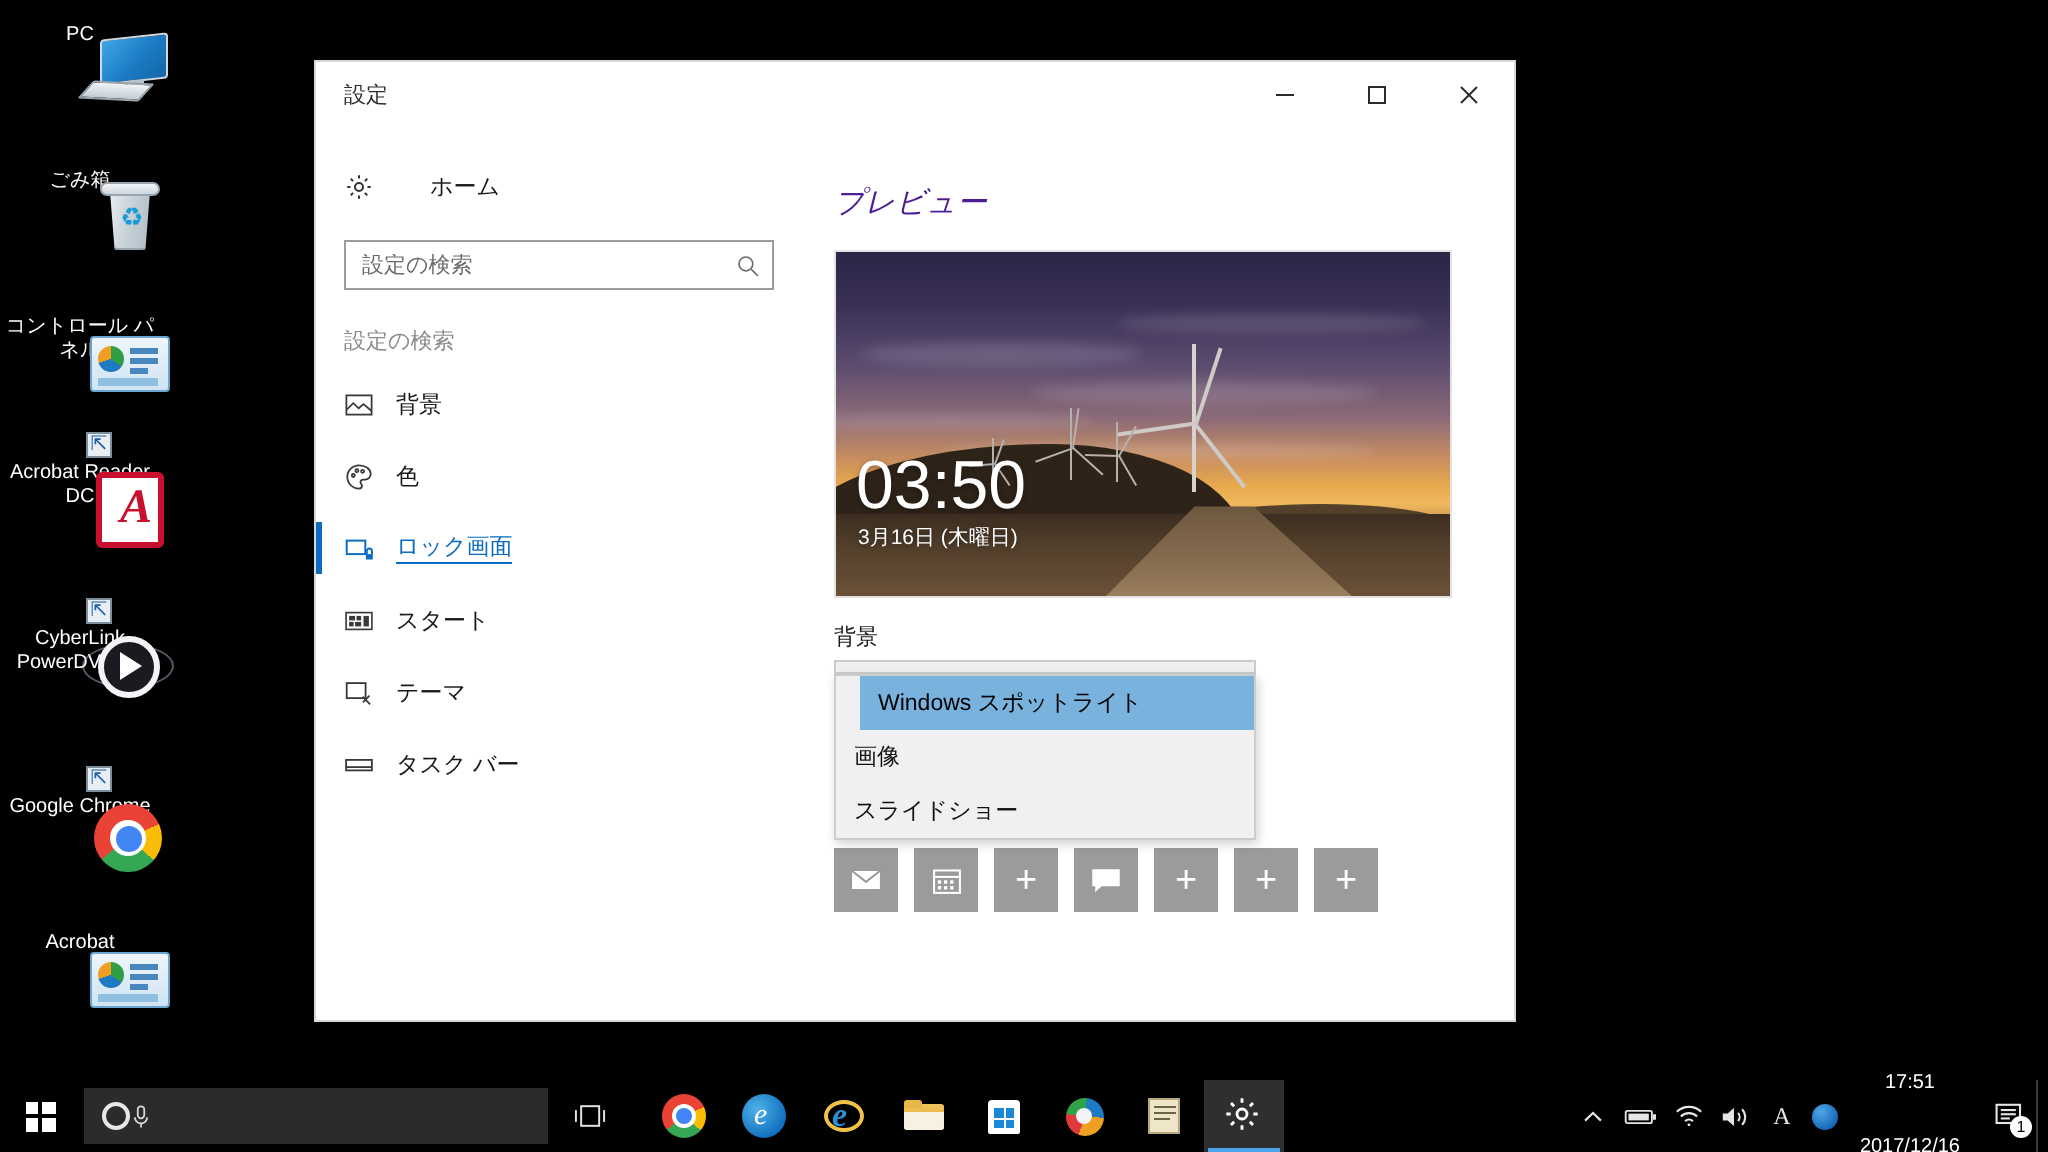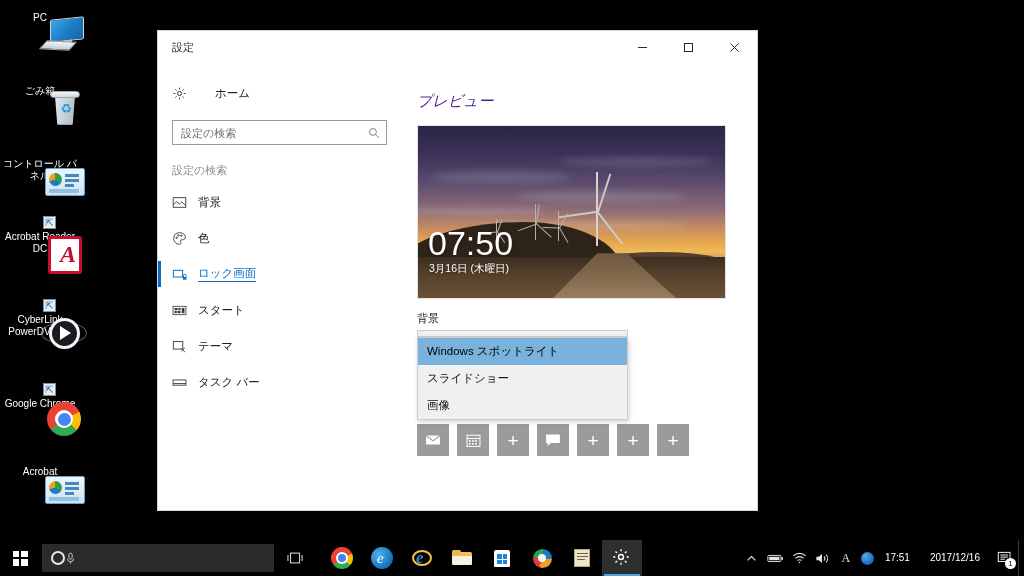--- a/index.html
+++ b/index.html
@@ -353,21 +353,21 @@
     background: #f0f0f0;
     border: 1px solid #cccccc;
     box-shadow: 1px 2px 5px rgba(0,0,0,.18);
     z-index: 5;
   }
   .dd-item {
     height: 27px; display: flex; align-items: center;
     padding-left: 9px;
     font-size: 11.5px; color: #111;
   }
-  .dd-item.sel { background: #79b3dd; color: #000; }
+  .dd-item.sel { background: #79b3dd; color: #000; margin-left: 12px; }
 
   
   #qs-label { margin-top: 26px; font-size: 11px; color: #1a1a1a; }
   #qs-tiles { margin-top: 8px; display: flex; gap: 8px; }
   .qs-tile {
     width: 32px; height: 32px;
     background: #9b9b9b;
     display: flex; align-items: center; justify-content: center;
     color: #fff;
   }
@@ -421,21 +421,21 @@
   .tb-app .g { width: 22px; height: 22px; position: relative; }
 
   #tray { margin-left: auto; display: flex; align-items: center; height: 36px; }
   .tray-ico {
     min-width: 22px; height: 36px; padding: 0 4px;
     display: flex; align-items: center; justify-content: center;
     color: #e6e6e6;
   }
   #clock {
     height: 36px; padding: 0 10px 0 6px;
-    display: flex; flex-direction: row;
+    display: flex; flex-direction: column;
     align-items: center; justify-content: center;
     color: #ffffff; font-size: 10px; line-height: 12px; gap: 20px;
   }
   #notif {
     width: 28px; height: 36px; position: relative;
     display: flex; align-items: center; justify-content: center;
     color: #e6e6e6;
   }
   #notif .badge {
     position: absolute; right: 2px; bottom: 7px;
@@ -659,21 +659,21 @@
           <span class="blade" style="height:17px; transform:rotate(150deg);"></span>
           <span class="blade" style="height:17px; transform:rotate(272deg);"></span>
         </div>
         <div class="turbine small" style="left:24%; bottom:32%; width:10px; height:24px;">
           <span class="mast"></span>
           <span class="blade" style="height:13px; transform:rotate(20deg);"></span>
           <span class="blade" style="height:13px; transform:rotate(146deg);"></span>
           <span class="blade" style="height:13px; transform:rotate(266deg);"></span>
         </div>
 
-        <div class="clock">07:50</div>
+        <div class="clock">03:50</div>
         <div class="pvdate">3月16日 (木曜日)</div>
       </div>
 
       <div class="field-label">背景</div>
 
       <div id="combo-zone">
         <div id="combo-closed"></div>
 
         <div id="calendar-tile">
           <svg width="17" height="17" viewBox="0 0 20 20" fill="none" stroke="#ffffff" stroke-width="1.2">
@@ -683,22 +683,22 @@
             <rect x="8.2" y="9.6" width="2" height="2" fill="#ffffff" stroke="none"></rect>
             <rect x="11.8" y="9.6" width="2" height="2" fill="#ffffff" stroke="none"></rect>
             <rect x="4.6" y="13" width="2" height="2" fill="#ffffff" stroke="none"></rect>
             <rect x="8.2" y="13" width="2" height="2" fill="#ffffff" stroke="none"></rect>
             <rect x="11.8" y="13" width="2" height="2" fill="#ffffff" stroke="none"></rect>
           </svg>
         </div>
 
         <div id="dropdown">
           <div class="dd-item sel">Windows スポットライト</div>
+          <div class="dd-item">画像</div>
           <div class="dd-item">スライドショー</div>
-          <div class="dd-item">画像</div>
         </div>
       </div>
 
       <div id="qs-label">簡易ステータスを表示するアプリを選ぶ</div>
 
       <div id="qs-tiles">
         <div class="qs-tile">
           <svg width="18" height="18" viewBox="0 0 22 22">
             <path d="M2.5 5.5h17v11h-17z" fill="#ffffff"></path>
             <path d="M2.5 5.5l8.5 6.6 8.5-6.6" fill="none" stroke="#9b9b9b" stroke-width="1.3"></path>

